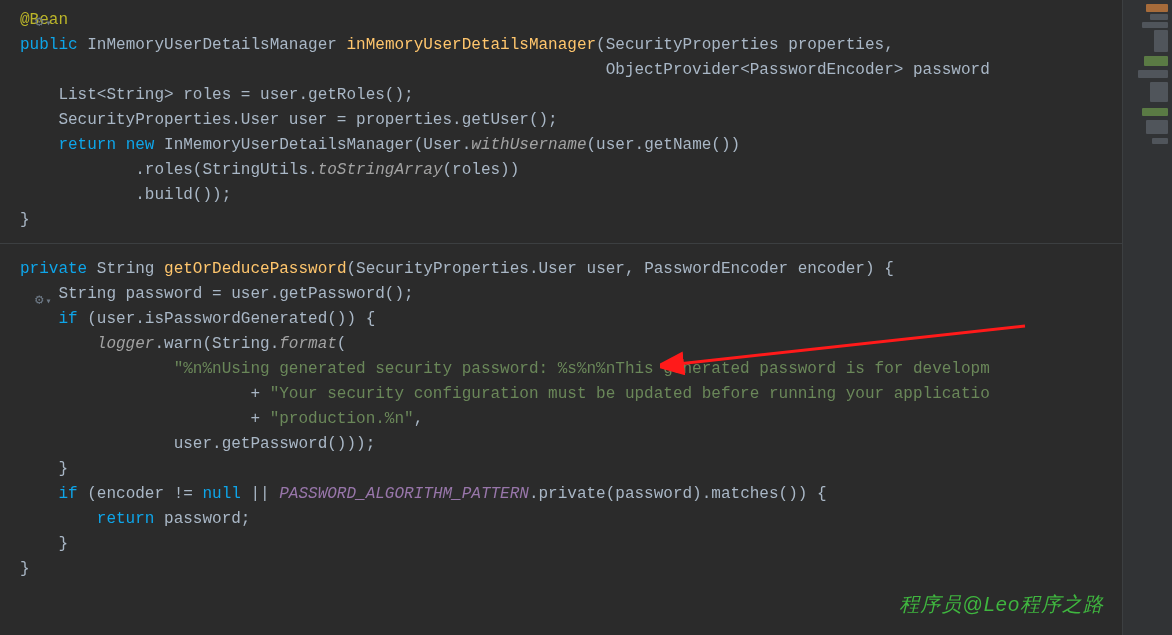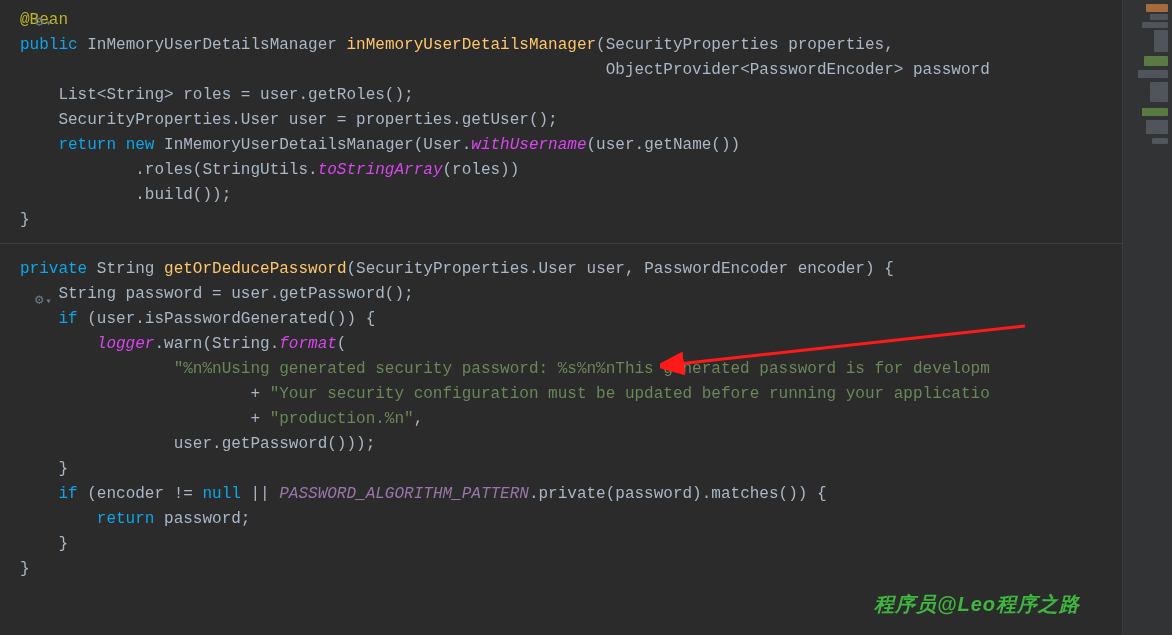--- a/index.html
+++ b/index.html
@@ -44,42 +44,41 @@
   position: absolute;
   left: 35px;
   width: 30px;
   height: 18px;
 }
 .gear { display: inline-block; color: #6e7a87; font-size: 14px; }
 .chev { display: inline-block; color: #6e7a87; font-size: 10px; margin-left: 2px; }
 .kw { color: #0ea5e9; }
 .type { color: #a9b7c6; }
 .fn { color: #ffc66d; }
-.ital { color: #d946ef; font-style: italic; }
+.ital { color: #a3a3a3; font-style: italic; }
 .str { color: #6a8759; }
 .const { color: #9876aa; font-style: italic; }
 .ann { color: #bbb529; }
 .brace { color: #a9b7c6; }
 .op { color: #a9b7c6; }
 .divider {
   height: 14px;
   border-top: 1px solid #3c3f41;
   background: #2b2b2b;
 }
 .watermark {
   position: absolute;
-  right: 92px;
+  right: 68px;
   bottom: 18px;
   color: #3fb63f;
   font-style: italic;
   font-size: 20px;
   font-family: 'SimSun', 'Microsoft YaHei', sans-serif;
   letter-spacing: 1px;
   pointer-events: none;
-  font-weight: bold;
 }
 .arrow {
   position: absolute;
   pointer-events: none;
 }
 </style>
 </head>
 <body>
 
 <div class="editor-area">

